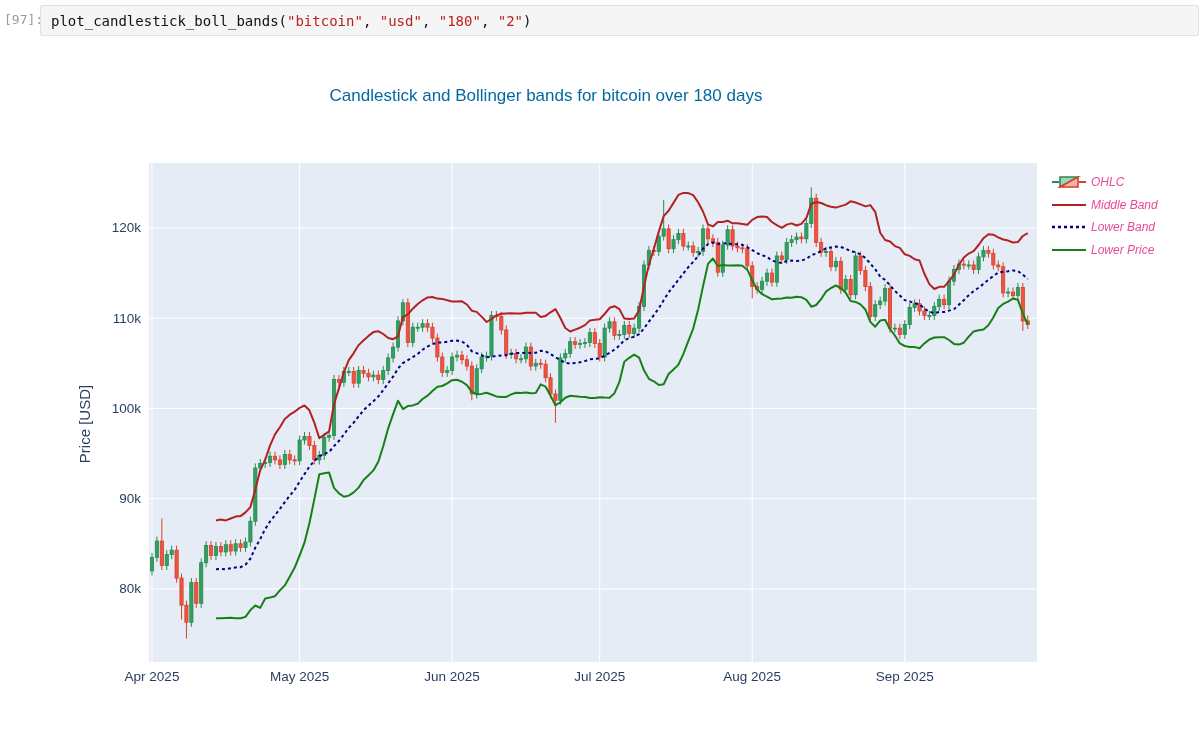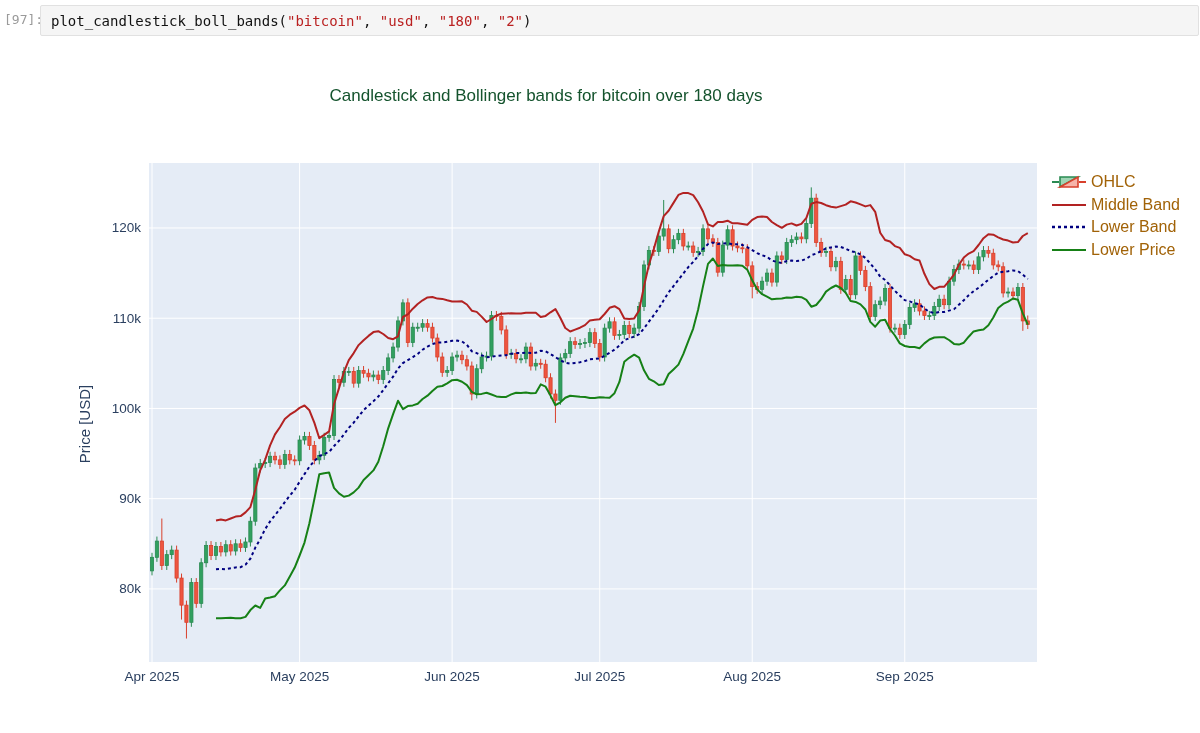--- a/index.html
+++ b/index.html
@@ -11,33 +11,33 @@
   .prompt{position:absolute;left:4px;top:12px;font-family:"DejaVu Sans Mono",monospace;
           font-size:13px;color:#9a9a9a;}
   .code-box{position:absolute;left:40px;top:5px;width:1159px;height:31px;
             background:#f5f5f5;border:1px solid #e1e1e1;border-radius:2px;
             display:flex;align-items:center;padding-left:10px;box-sizing:border-box;}
   .code{font-family:"DejaVu Sans Mono",monospace;font-size:14px;color:#111;white-space:pre;}
   .code .str{color:#ba2121;}
 
   
   .fig-title{position:absolute;left:0;top:86px;width:1092px;text-align:center;
-             font-size:17px;color:#14532d;}
+             font-size:17px;color:#0369a1;}
   #chart-svg{position:absolute;left:0;top:0;width:1200px;height:733px;}
   .y-axis-title{position:absolute;left:0;top:0;transform-origin:0 0;
                 transform:translate(76px,486px) rotate(-90deg);width:124px;text-align:center;
                 font-size:15px;color:#2a3f5f;}
   .x-axis-title{position:absolute;left:149px;top:734px;width:888px;text-align:center;
                 font-size:15px;color:#701a75;}
 
   
   .legend{position:absolute;left:1052px;top:171px;}
   .legend-item{display:flex;align-items:center;height:22.5px;cursor:pointer;}
   .legend-item .swatch{width:34px;height:14px;margin-right:5px;flex:0 0 auto;}
-  .legend-item .lbl{font-size:16px;color:#a16207;white-space:nowrap;}
+  .legend-item .lbl{font-size:12px;color:#ec4899;white-space:nowrap;font-style:italic;}
 </style>
 </head>
 <body>
 
 <svg id="chart-svg" viewBox="0 0 1200 733" xmlns="http://www.w3.org/2000/svg">
     <rect x="149" y="163" width="888" height="499" fill="#e5ecf6"></rect>
     <g stroke="#ffffff" stroke-width="1">
       <line x1="149" x2="1037" y1="588.9095840867993" y2="588.9095840867993"></line>
       <line x1="149" x2="1037" y1="498.6745027124775" y2="498.6745027124775"></line>
       <line x1="149" x2="1037" y1="408.4394213381555" y2="408.4394213381555"></line>

